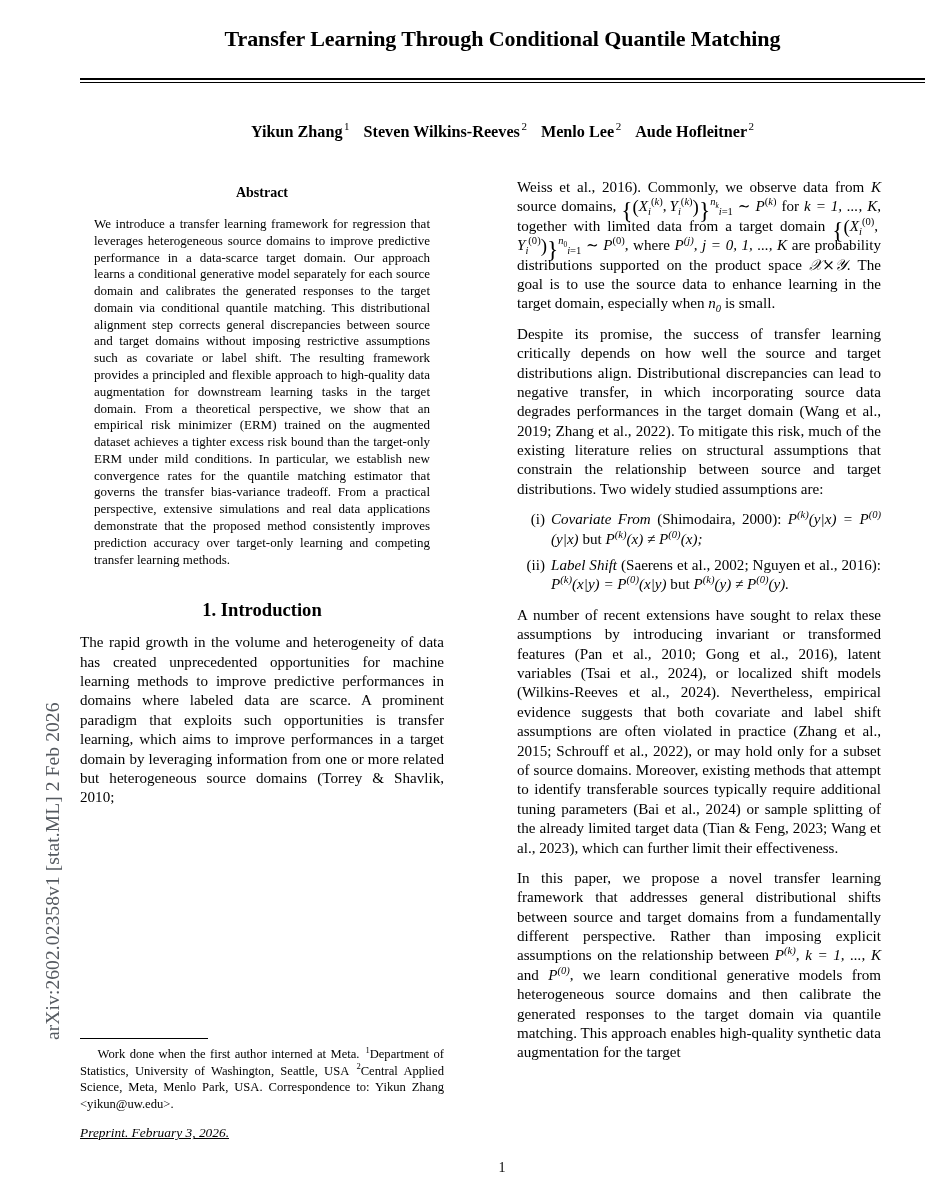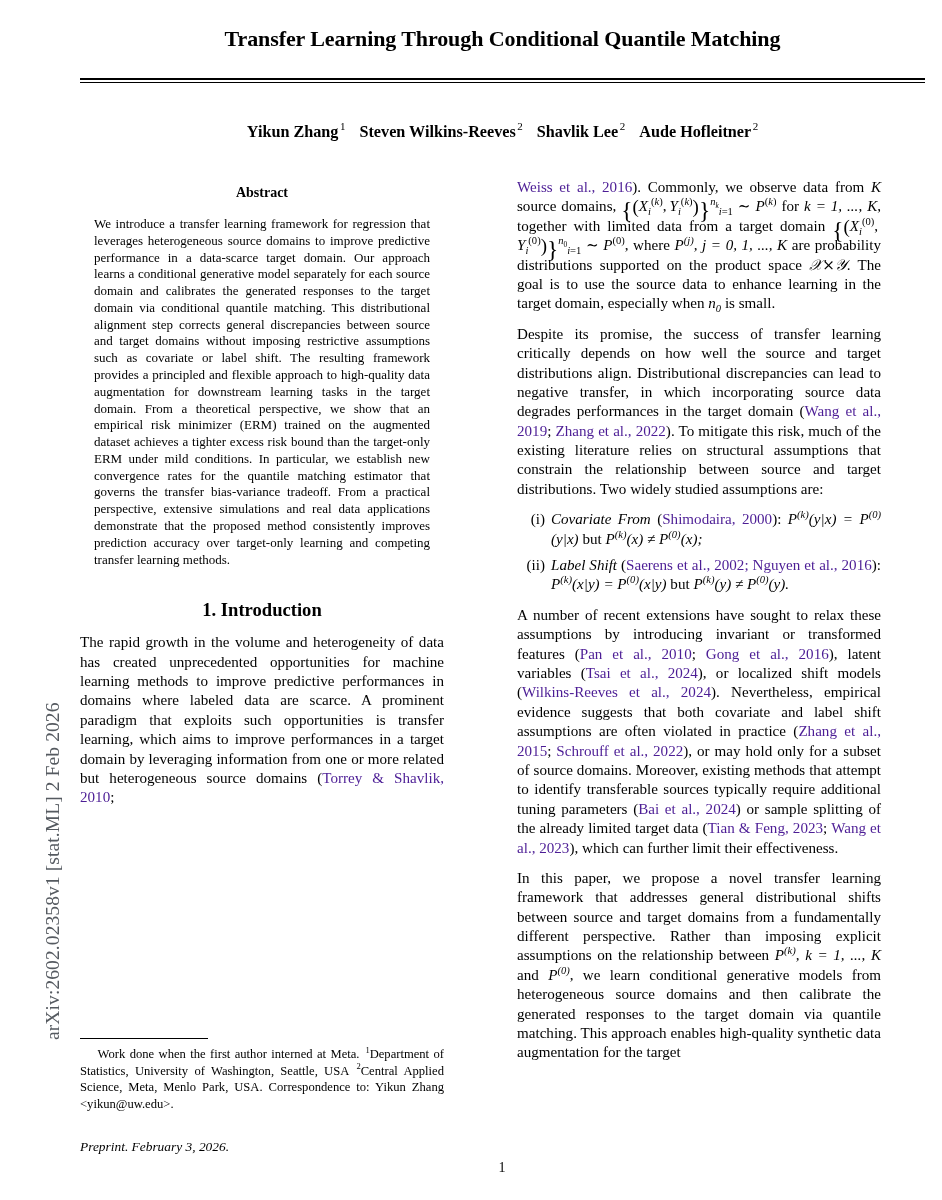--- a/index.html
+++ b/index.html
@@ -129,21 +129,21 @@
     margin: 0 0 11px 0;
   }
 
   h2.section-head {
     font-size: 18.6px;
     font-weight: bold;
     margin: 30px 0 11px 0;
     text-align: center;
   }
 
-  .cite { color: #4c1d95; }
+  .cite { color: #000000; }
 
   
   .m {
     font-family: "Liberation Serif", "DejaVu Serif", serif;
     font-style: italic;
   }
   .mr { font-style: normal; }
   .sup-s { font-size: 0.7em; vertical-align: super; line-height: 0; }
   .sub-s { font-size: 0.7em; vertical-align: sub;   line-height: 0; }
   .cal { font-family: "DejaVu Serif", serif; font-style: italic; }
@@ -181,24 +181,25 @@
     text-align: justify;
   }
   #footnote-rule {
     width: 128px;
     height: 1px;
     background: #000;
     margin-bottom: 7px;
   }
   #footnote-text { margin: 0; }
   #preprint-line {
-    margin-top: 26px;
+    margin-top: 12px;
     font-style: italic;
     font-size: 13.4px;
     text-align: left;
+    text-decoration: underline;
   }
 
   
   #page-number {
     position: absolute;
     left: 0;
     top: 1160px;
     width: 880px;
     text-align: center;
     font-size: 14px;
@@ -216,21 +217,21 @@
   <div id="title-block">
     <h1 id="paper-title">Transfer Learning Through Conditional Quantile Matching</h1>
 
     <div class="rule-group">
       <div class="rule-thick"></div>
       <div class="rule-gap"></div>
       <div class="rule-thin"></div>
     </div>
 
     <div id="authors">
-      <span class="author"><span>Yikun Zhang</span><sup>1</sup></span><span class="author"><span>Steven Wilkins-Reeves</span><sup>2</sup></span><span class="author"><span>Shavlik Lee</span><sup>2</sup></span><span class="author"><span>Aude Hofleitner</span><sup>2</sup></span>
+      <span class="author"><span>Yikun Zhang</span><sup>1</sup></span><span class="author"><span>Steven Wilkins-Reeves</span><sup>2</sup></span><span class="author"><span>Menlo Lee</span><sup>2</sup></span><span class="author"><span>Aude Hofleitner</span><sup>2</sup></span>
     </div>
   </div>
 
   <div id="columns">
 
     <div class="col" id="col-left">
 
       <div class="abstract-head">Abstract</div>
       <p id="abstract-body">We introduce a transfer learning framework for regression that leverages heterogeneous source domains to improve predictive performance in a data-scarce target domain. Our approach learns a conditional generative model separately for each source domain and calibrates the generated responses to the target domain via conditional quantile matching. This distributional alignment step corrects general discrepancies between source and target domains without imposing restrictive assumptions such as covariate or label shift. The resulting framework provides a principled and flexible approach to high-quality data augmentation for downstream learning tasks in the target domain. From a theoretical perspective, we show that an empirical risk minimizer (ERM) trained on the augmented dataset achieves a tighter excess risk bound than the target-only ERM under mild conditions. In particular, we establish new convergence rates for the quantile matching estimator that governs the transfer bias-variance tradeoff. From a practical perspective, extensive simulations and real data applications demonstrate that the proposed method consistently improves prediction accuracy over target-only learning and competing transfer learning methods.</p>
 

